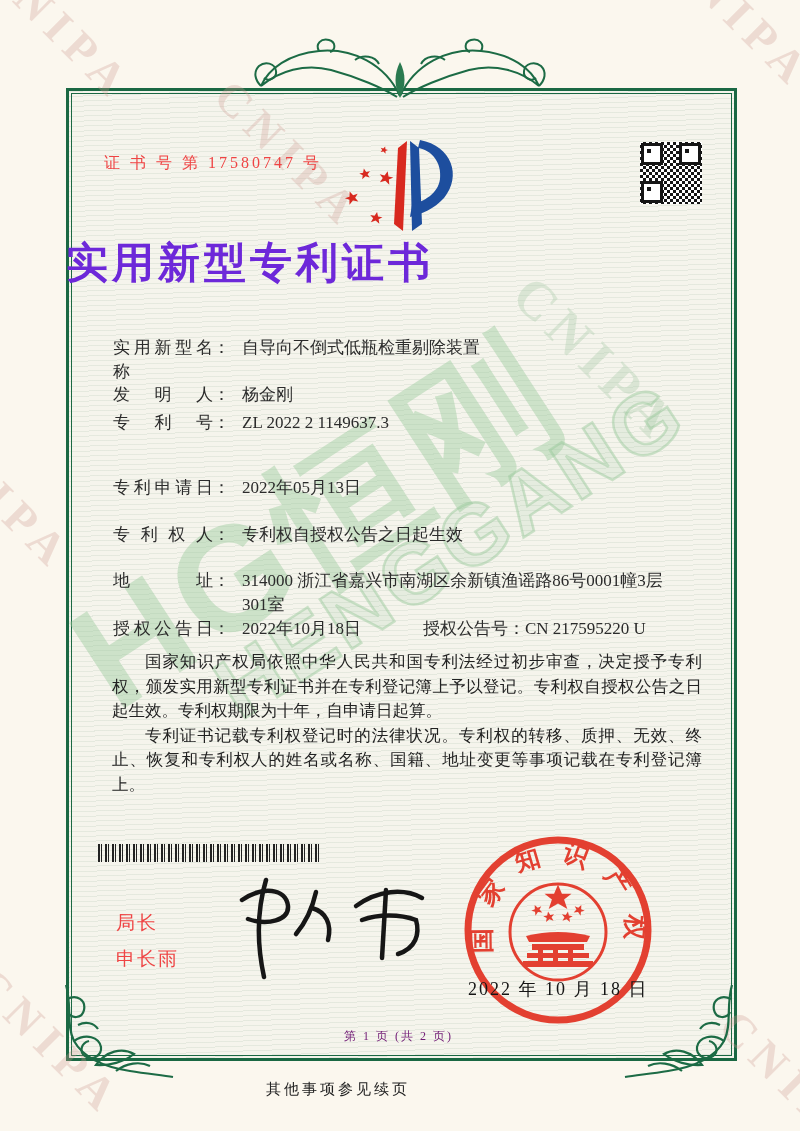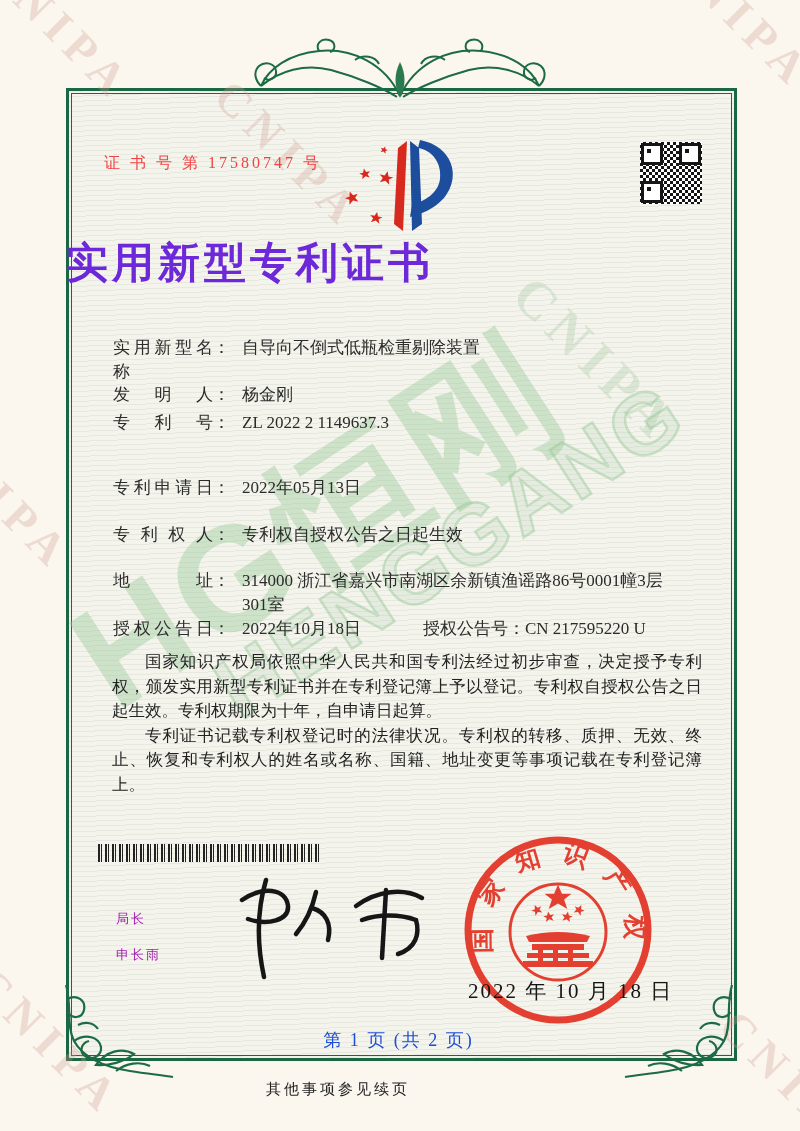--- a/index.html
+++ b/index.html
@@ -96,32 +96,32 @@
     position:absolute;left:98px;top:844px;width:222px;height:18px;
     background:repeating-linear-gradient(90deg,
       #222 0 2px, rgba(0,0,0,0) 2px 3px,
       #222 3px 4px, rgba(0,0,0,0) 4px 7px,
       #222 7px 9px, rgba(0,0,0,0) 9px 10px,
       #222 10px 11px, rgba(0,0,0,0) 11px 14px);
   }
   .officer-title,.officer-name{
     position:absolute;left:116px;
     font-family:Liberation Mono, monospace;
-    font-size:13px;color:#a21caf;letter-spacing:2px;
+    font-size:19px;color:#ef4444;letter-spacing:2px;
   }
   .officer-title{top:910px}.officer-name{top:946px}
   .signature{position:absolute;left:228px;top:862px;}
   .seal{position:absolute;left:460px;top:832px;opacity:.93;}
   .seal-date{
     position:absolute;left:468px;top:977px;width:170px;
-    font-size:21px;letter-spacing:2px;color:#151515;white-space:nowrap;
+    font-size:18px;letter-spacing:2px;color:#151515;white-space:nowrap;
   }
   .page-no{
     position:absolute;left:66px;top:1028px;width:665px;text-align:center;
-    font-size:18px;letter-spacing:2px;color:#1d4ed8;
+    font-size:12px;letter-spacing:2px;color:#701a75;
   }
   .cont-note{
     position:absolute;left:0;top:1080px;width:676px;text-align:center;
     font-size:15px;letter-spacing:3px;color:#222;
   }
 </style>
 </head>
 <body>
 
 <div class="frame"></div>

